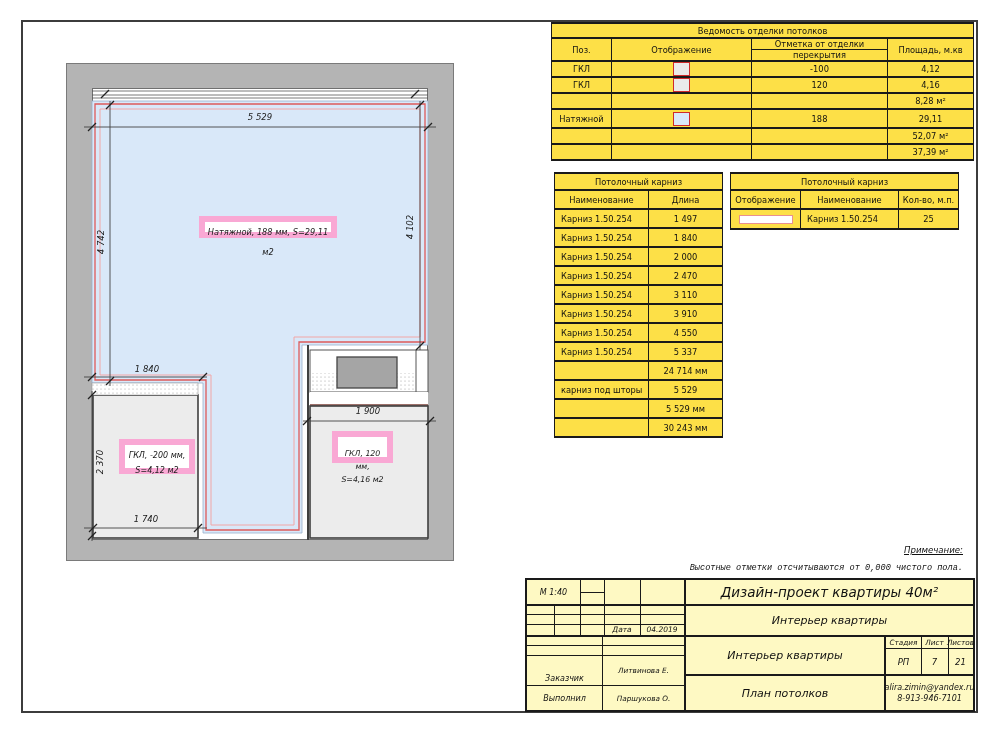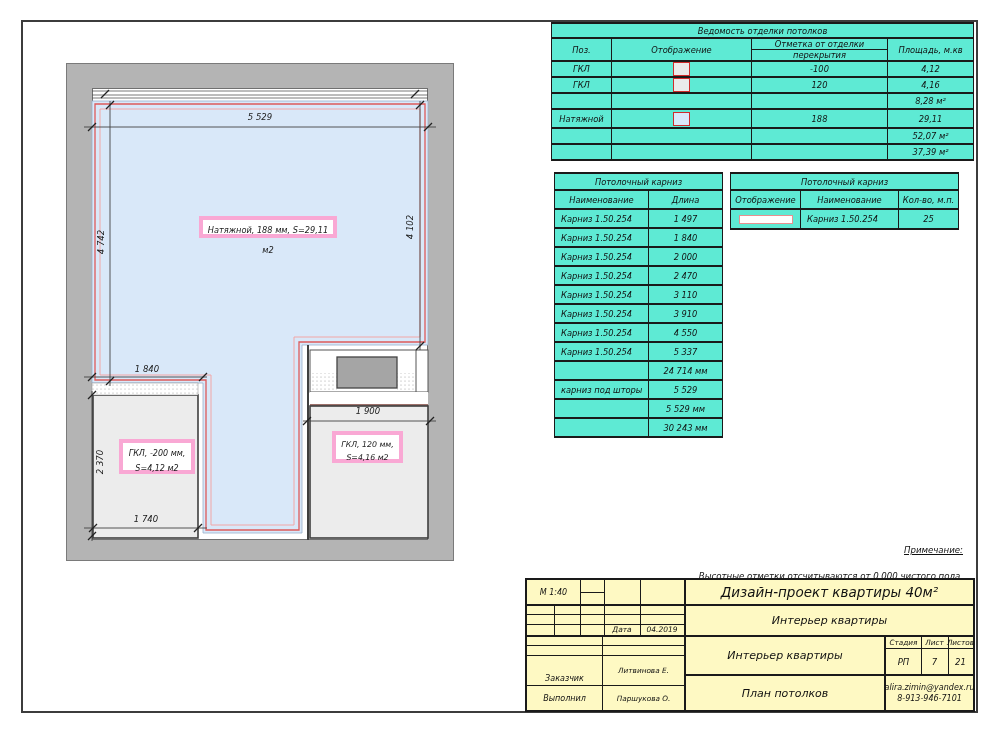--- a/index.html
+++ b/index.html
@@ -5,35 +5,35 @@
   html,body{margin:0;padding:0;background:#fff;width:990px;height:730px;overflow:hidden;}
   body{position:relative;font-family:"DejaVu Sans",sans-serif;color:#111;}
   
   .frame{position:absolute;left:21px;top:20px;width:953px;height:689px;border:2px solid #3c3c3c;}
   
   .wall{position:absolute;left:66px;top:63px;width:388px;height:498px;background:#b4b4b4;border:1px solid #7a7a7a;box-sizing:border-box;}
   .wall-inner{position:absolute;left:92px;top:88px;width:336px;height:452px;background:#ffffff;border:1px solid #707070;box-sizing:border-box;}
   svg.overlay{position:absolute;left:0;top:0;z-index:2;pointer-events:none;}
   .ptext{position:absolute;z-index:3;font-style:italic;font-size:8.5px;color:#1a1a1a;text-align:center;white-space:nowrap;}
   .rot{transform:rotate(-90deg);}
-  .plabel{position:absolute;z-index:3;background:#fff;border:4px solid #f9a8d4;font-style:italic;color:#1a1a1a;text-align:center;box-sizing:border-box;}
-  
-  table.cad{position:absolute;border-collapse:collapse;table-layout:fixed;font-style:italic;font-size:8.3px;color:#111;z-index:3;background:#5eead4;}
+  .plabel{position:absolute;z-index:3;background:#fff;border:6px solid #f9a8d4;font-style:italic;color:#1a1a1a;text-align:center;box-sizing:border-box;}
+  
+  table.cad{position:absolute;border-collapse:collapse;table-layout:fixed;font-size:8.3px;color:#111;z-index:3;background:#fde047;}
   table.cad td{border:1px solid #1a1a1a;border-top:2px solid #1a1a1a;border-bottom:2px solid #1a1a1a;text-align:center;vertical-align:middle;padding:0 2px;overflow:hidden;white-space:nowrap;}
   table.cad td.l{text-align:left;padding-left:6px;}
   .sw{display:inline-block;width:17px;height:14px;border:1.5px solid #cf2b2b;box-sizing:border-box;vertical-align:middle;}
   .sw.gray{background:#eaeaea;}
   .sw.blue{background:#d9e8fa;}
   .sw-wide{display:inline-block;width:54px;height:9px;border:1px solid #e89090;background:#fff;box-sizing:border-box;vertical-align:middle;}
   .lvl2{line-height:10px;}
   .lvl2 .top{border-bottom:1.5px solid #1a1a1a;}
   
   .note{position:absolute;right:27px;top:545px;text-align:right;z-index:3;font-style:italic;color:#111;}
   .note .t1{font-size:8.6px;text-decoration:underline;}
-  .note .t2{font-size:8.6px;margin-top:16px;}
+  .note .t2{font-size:8.6px;margin-top:8px;font-family:Liberation Mono, monospace;}
   
   .tb{position:absolute;left:525px;top:578px;width:450px;height:134px;border:2px solid #1a1a1a;box-sizing:border-box;z-index:3;background:#fef9c3;}
   .tb .ln{position:absolute;background:#1a1a1a;}
   .tb .cell{position:absolute;font-style:italic;color:#111;text-align:center;display:flex;align-items:center;justify-content:center;box-sizing:border-box;white-space:nowrap;}
 </style>
 </head>
 <body>
 
 <div class="frame"></div>
 
@@ -109,21 +109,21 @@
 <div class="ptext" style="left:116px;top:514px;width:60px;">1 740</div>
 <div class="ptext" style="left:338px;top:406px;width:60px;">1 900</div>
 
 <div class="plabel" style="left:199px;top:216px;width:138px;height:22px;font-size:8.2px;line-height:20px;">
   <span>Натяжной,  188 мм,  S=29,11 м2</span>
 </div>
 <div class="plabel" style="left:119px;top:439px;width:76px;height:35px;font-size:8px;line-height:15px;padding-top:3px;">
   <div>ГКЛ, -200 мм,</div>
   <div>S=4,12 м2</div>
 </div>
-<div class="plabel" style="left:332px;top:431px;width:71px;height:32px;font-size:7.8px;line-height:13px;padding-top:3px;">
+<div class="plabel" style="left:332px;top:431px;width:61px;height:32px;font-size:7.8px;line-height:13px;padding-top:10px;">
   <div>ГКЛ, 120 мм,</div>
   <div>S=4,16 м2</div>
 </div>
 
 <table class="cad" style="left:551px;top:22px;width:422px;">
   <colgroup>
       <col style="width:60px">
       <col style="width:140px">
       <col style="width:136px">
       <col style="width:86px">

